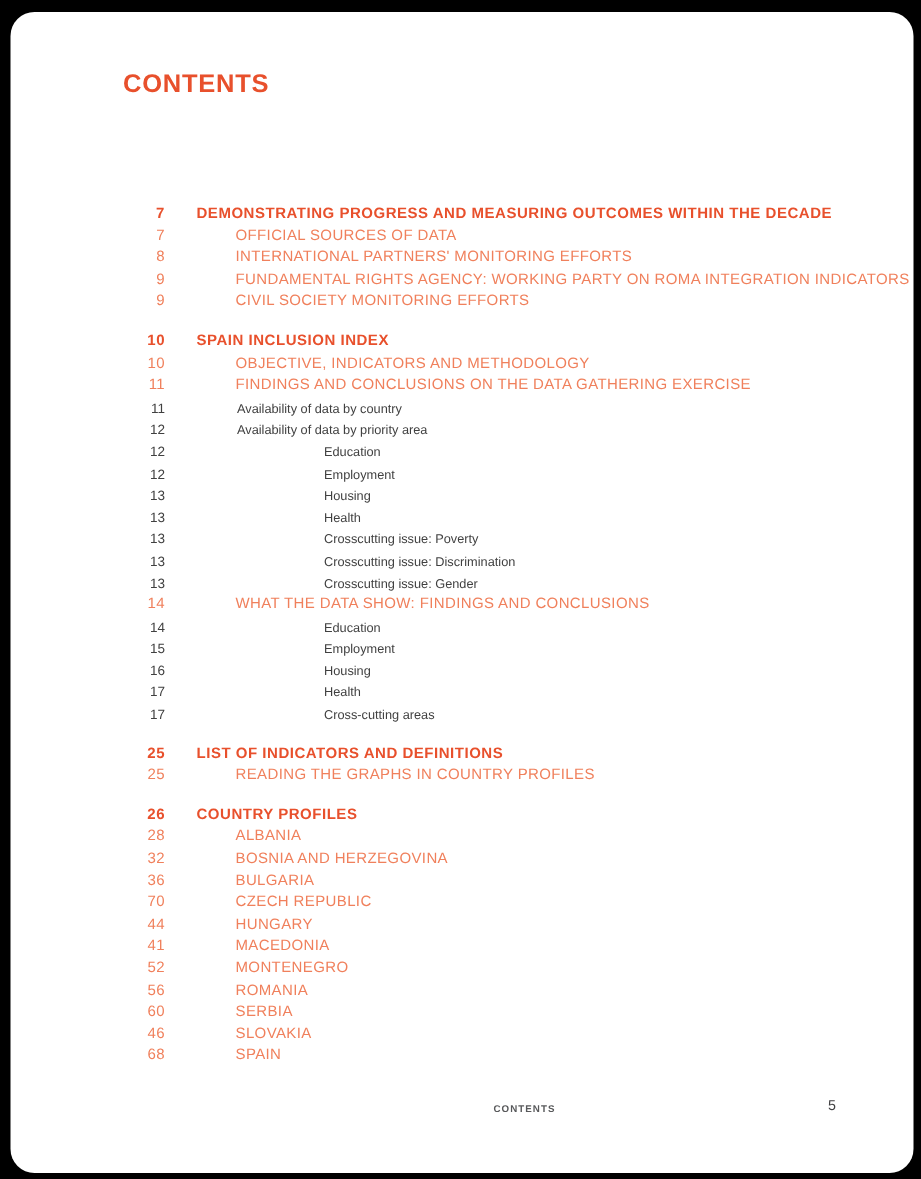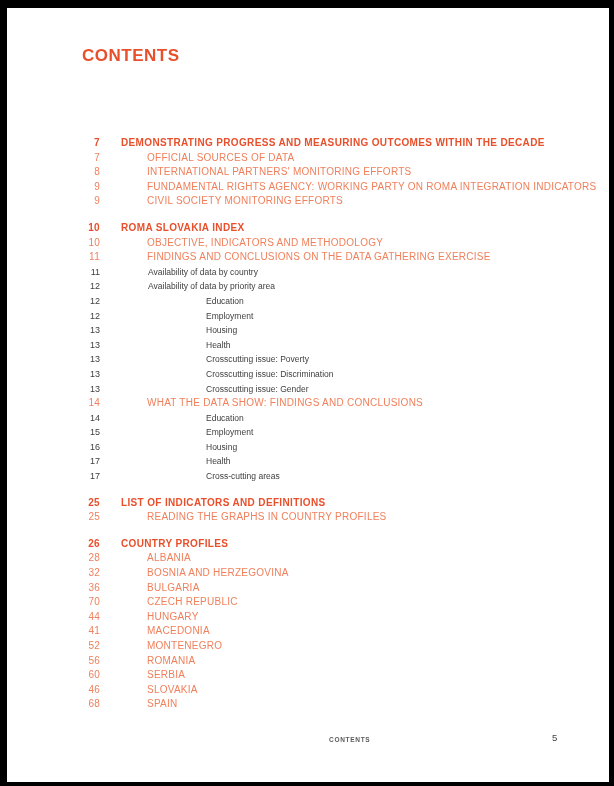--- a/index.html
+++ b/index.html
@@ -7,32 +7,33 @@
     width: 614px; height: 786px;
     background: #000;
     font-family: "Liberation Sans", sans-serif;
     position: relative;
     overflow: hidden;
   }
   .page {
     position: absolute;
     left: 7px; top: 8px; right: 5px; bottom: 4px;
     background: var(--page-bg, #fff);
+    border-radius: 16px;
   }
   .title {
     position: absolute;
     left: 75px; top: 38px;
     font-size: 17px;
     font-weight: bold;
     letter-spacing: 0.5px;
     color: var(--orange-bold, #E8502C);
   }
   .toc {
     position: absolute;
-    left: 4px; top: 128px; right: 0;
+    left: 14px; top: 128px; right: 0;
   }
   .toc-section:not(:first-child) { margin-top: 12px; }
   .toc-row {
     line-height: 14.6px;
     height: 14.6px;
     white-space: nowrap;
   }
   .toc-row .num {
     display: inline-block;
     width: 89px;
@@ -93,21 +94,21 @@
 
   <div class="toc" id="toc">
       <div class="toc-section">
         <div class="toc-row lvl0"><span class="num">7</span><span class="label">DEMONSTRATING PROGRESS AND MEASURING OUTCOMES WITHIN THE DECADE</span></div>
         <div class="toc-row lvl1"><span class="num">7</span><span class="label">OFFICIAL SOURCES OF DATA</span></div>
         <div class="toc-row lvl1"><span class="num">8</span><span class="label">INTERNATIONAL PARTNERS' MONITORING EFFORTS</span></div>
         <div class="toc-row lvl1"><span class="num">9</span><span class="label">FUNDAMENTAL RIGHTS AGENCY: WORKING PARTY ON ROMA INTEGRATION INDICATORS</span></div>
         <div class="toc-row lvl1"><span class="num">9</span><span class="label">CIVIL SOCIETY MONITORING EFFORTS</span></div>
       </div>
       <div class="toc-section">
-        <div class="toc-row lvl0"><span class="num">10</span><span class="label">ROMA SLOVAKIA INDEX</span></div>
+        <div class="toc-row lvl0"><span class="num">10</span><span class="label">SPAIN INCLUSION INDEX</span></div>
         <div class="toc-row lvl1"><span class="num">10</span><span class="label">OBJECTIVE, INDICATORS AND METHODOLOGY</span></div>
         <div class="toc-row lvl1"><span class="num">11</span><span class="label">FINDINGS AND CONCLUSIONS ON THE DATA GATHERING EXERCISE</span></div>
         <div class="toc-row lvl2"><span class="num">11</span><span class="label">Availability of data by country</span></div>
         <div class="toc-row lvl2"><span class="num">12</span><span class="label">Availability of data by priority area</span></div>
         <div class="toc-row lvl3"><span class="num">12</span><span class="label">Education</span></div>
         <div class="toc-row lvl3"><span class="num">12</span><span class="label">Employment</span></div>
         <div class="toc-row lvl3"><span class="num">13</span><span class="label">Housing</span></div>
         <div class="toc-row lvl3"><span class="num">13</span><span class="label">Health</span></div>
         <div class="toc-row lvl3"><span class="num">13</span><span class="label">Crosscutting issue: Poverty</span></div>
         <div class="toc-row lvl3"><span class="num">13</span><span class="label">Crosscutting issue: Discrimination</span></div>

